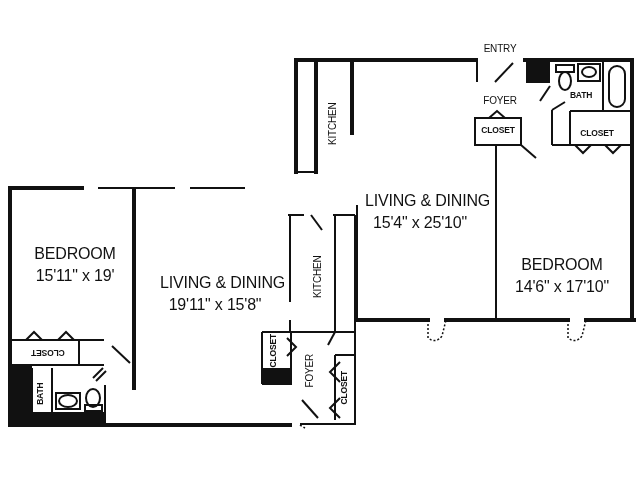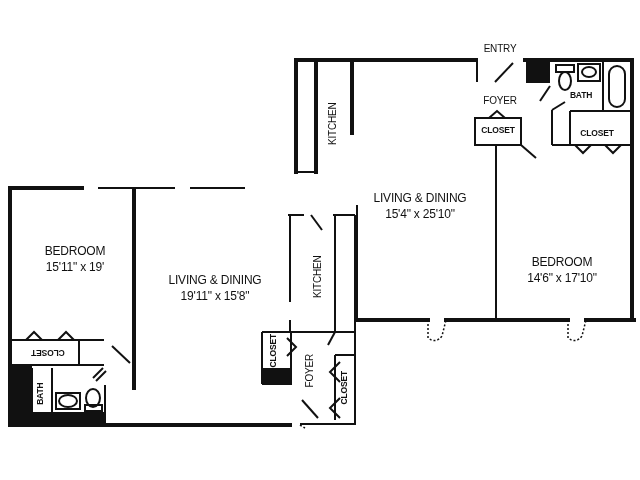--- a/index.html
+++ b/index.html
@@ -2,21 +2,21 @@
 <html><head>
 <meta charset="utf-8">
 <style>
   html, body { margin: 0; padding: 0; background: #ffffff; }
   body { width: 640px; height: 480px; overflow: hidden; position: relative; font-family: "Liberation Sans", sans-serif; }
   #plan { position: absolute; left: 0; top: 0; width: 640px; height: 480px; }
   .wall { stroke: #111; stroke-width: 4; fill: none; stroke-linecap: square; }
   .thin { stroke: #111; stroke-width: 2; fill: none; }
   .dash { stroke: #111; stroke-width: 1.5; fill: none; stroke-dasharray: 2 2; }
   .solid { fill: #111; }
-  .lbl { position: absolute; color: #111; font-family: "Liberation Sans", sans-serif; font-size: 12px; letter-spacing: -0.2px; white-space: nowrap; line-height: 1.35; text-align: center; }
+  .lbl { position: absolute; color: #111; font-family: "Liberation Sans", sans-serif; font-size: 16px; letter-spacing: -0.2px; white-space: nowrap; line-height: 1.35; text-align: center; }
   .lbl.small { font-size: 8.5px; font-weight: bold; }
   .lbl.med { font-size: 10px; }
   .rot90 { transform: rotate(-90deg); transform-origin: center center; }
   .rot180 { transform: rotate(180deg); transform-origin: center center; }
 </style>
 </head>
 <body>
 
 <svg id="plan" viewBox="0 0 640 480" xmlns="http://www.w3.org/2000/svg">
 

